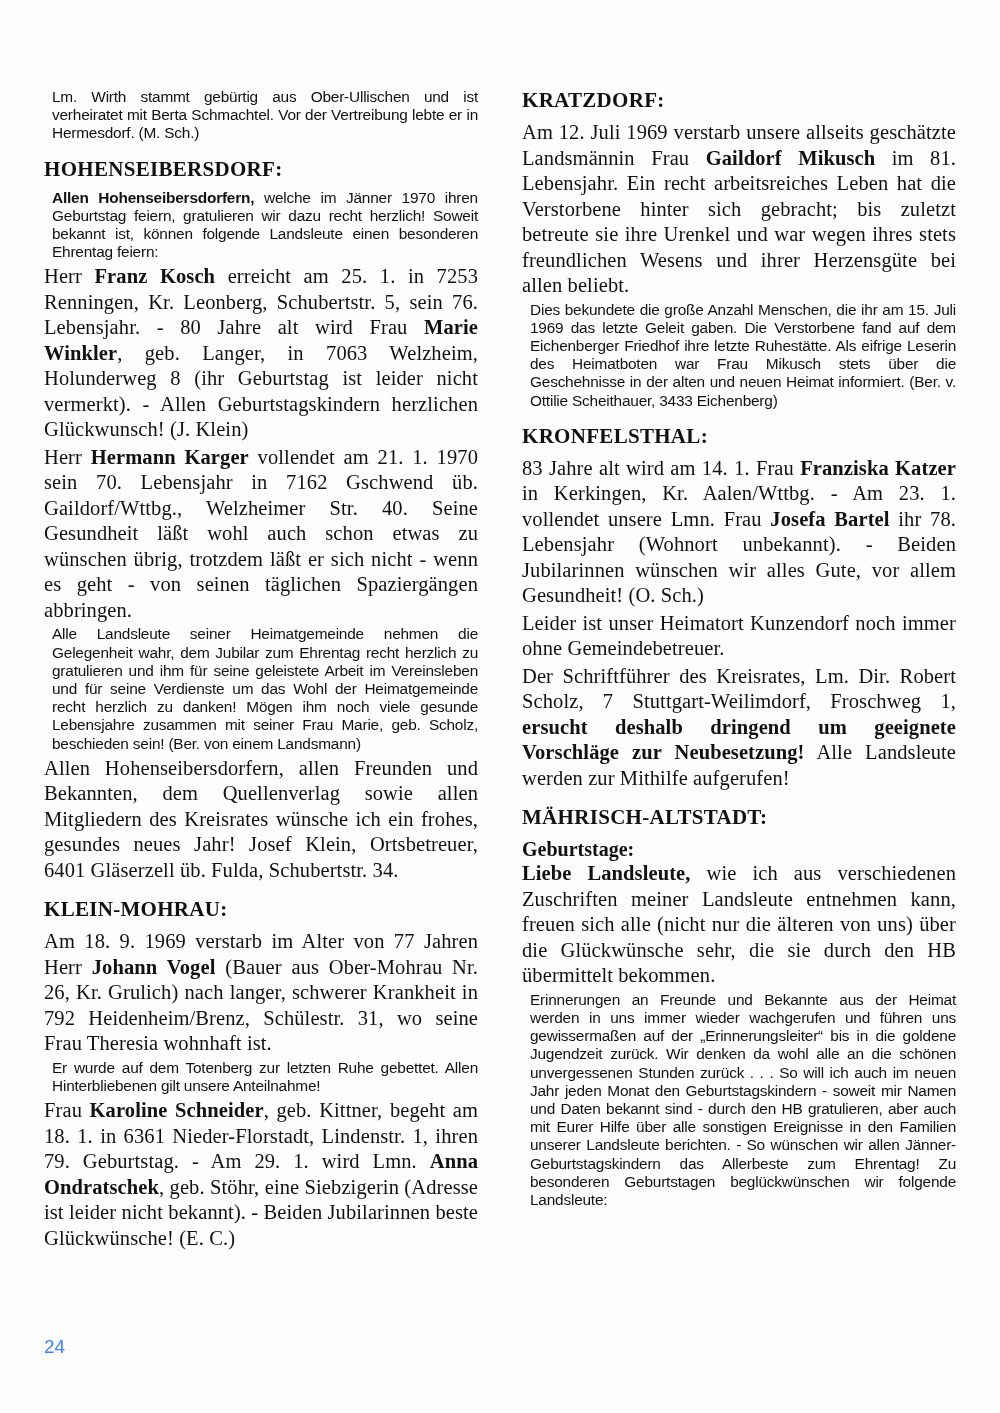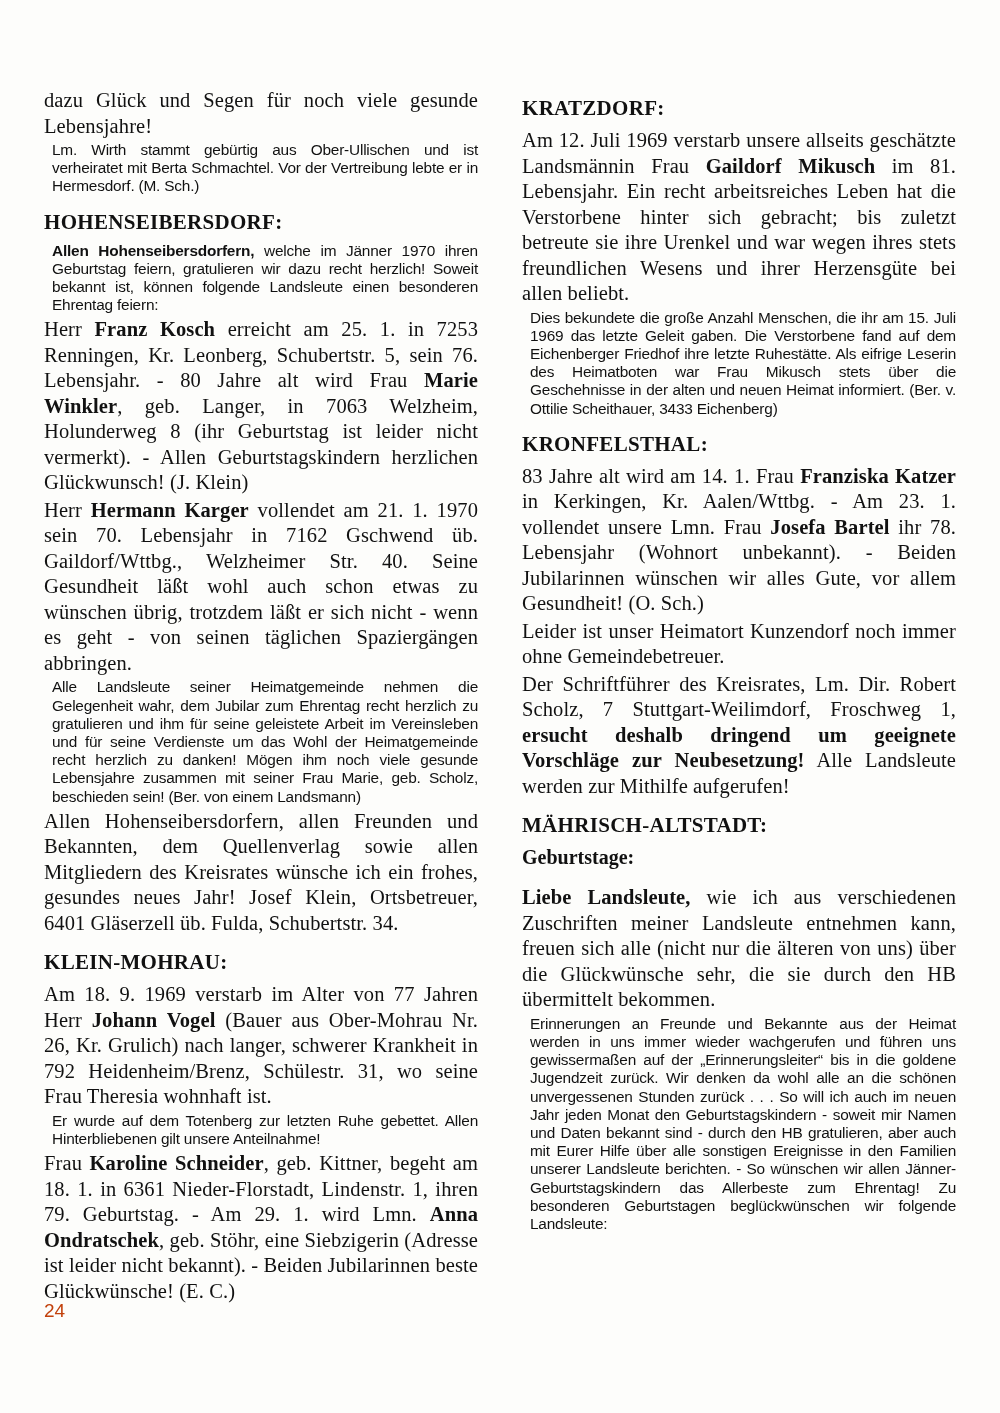--- a/index.html
+++ b/index.html
@@ -53,47 +53,46 @@
   }
   h2.heading {
     font-family: "Liberation Serif", serif;
     font-size: 21px;
     line-height: 25px;
     font-weight: bold;
     margin: 14px 0 7px 0;
     letter-spacing: 0.3px;
   }
   h2.heading.first {
-    margin-top: 8px;
+    margin-top: 0;
   }
   h3.subheading {
     font-family: "Liberation Serif", serif;
     font-size: 20px;
     line-height: 24px;
     font-weight: bold;
-    margin: 2px 0 16px 0;
+    margin: 2px 0 0 0;
   }
   b { font-weight: bold; }
   .page-number {
     position: absolute;
     left: 44px;
-    top: 1300px;
+    top: 1336px;
     font-family: "Liberation Sans", sans-serif;
     font-size: 19px;
     font-weight: normal;
-    color: #c2410c;
+    color: #3b82f6;
   }
 </style>
 </head>
 <body>
 
 <div class="page">
   <div class="columns">
     <div class="col" id="col-left">
-        <p class="big">dazu Glück und Segen für noch viele gesunde Lebensjahre!</p>
         <p class="small">Lm. Wirth stammt gebürtig aus Ober-Ullischen und ist verheiratet mit Berta Schmachtel. Vor der Vertreibung lebte er in Hermesdorf. (M. Sch.)</p>
         <h2 class="heading">HOHENSEIBERSDORF:</h2>
         <p class="small"><b>Allen Hohenseibersdorfern,</b> welche im Jänner 1970 ihren Geburtstag feiern, gratulieren wir dazu recht herzlich! Soweit bekannt ist, können folgende Landsleute einen besonderen Ehrentag feiern:</p>
         <p class="big">Herr <b>Franz Kosch</b> erreicht am 25. 1. in 7253 Renningen, Kr. Leonberg, Schubertstr. 5, sein 76. Lebensjahr. - 80 Jahre alt wird Frau <b>Marie Winkler</b>, geb. Langer, in 7063 Welzheim, Holunderweg 8 (ihr Geburtstag ist leider nicht vermerkt). - Allen Geburtstagskindern herzlichen Glückwunsch! (J. Klein)</p>
         <p class="big">Herr <b>Hermann Karger</b> vollendet am 21. 1. 1970 sein 70. Lebensjahr in 7162 Gschwend üb. Gaildorf/Wttbg., Welzheimer Str. 40. Seine Gesundheit läßt wohl auch schon etwas zu wünschen übrig, trotzdem läßt er sich nicht - wenn es geht - von seinen täglichen Spaziergängen abbringen.</p>
         <p class="small">Alle Landsleute seiner Heimatgemeinde nehmen die Gelegenheit wahr, dem Jubilar zum Ehrentag recht herzlich zu gratulieren und ihm für seine geleistete Arbeit im Vereinsleben und für seine Verdienste um das Wohl der Heimatgemeinde recht herzlich zu danken! Mögen ihm noch viele gesunde Lebensjahre zusammen mit seiner Frau Marie, geb. Scholz, beschieden sein! (Ber. von einem Landsmann)</p>
         <p class="big">Allen Hohenseibersdorfern, allen Freunden und Bekannten, dem Quellenverlag sowie allen Mitgliedern des Kreisrates wünsche ich ein frohes, gesundes neues Jahr! Josef Klein, Ortsbetreuer, 6401 Gläserzell üb. Fulda, Schubertstr. 34.</p>
         <h2 class="heading">KLEIN-MOHRAU:</h2>
         <p class="big">Am 18. 9. 1969 verstarb im Alter von 77 Jahren Herr <b>Johann Vogel</b> (Bauer aus Ober-Mohrau Nr. 26, Kr. Grulich) nach langer, schwerer Krankheit in 792 Heidenheim/Brenz, Schülestr. 31, wo seine Frau Theresia wohnhaft ist.</p>
         <p class="small">Er wurde auf dem Totenberg zur letzten Ruhe gebettet. Allen Hinterbliebenen gilt unsere Anteilnahme!</p>

